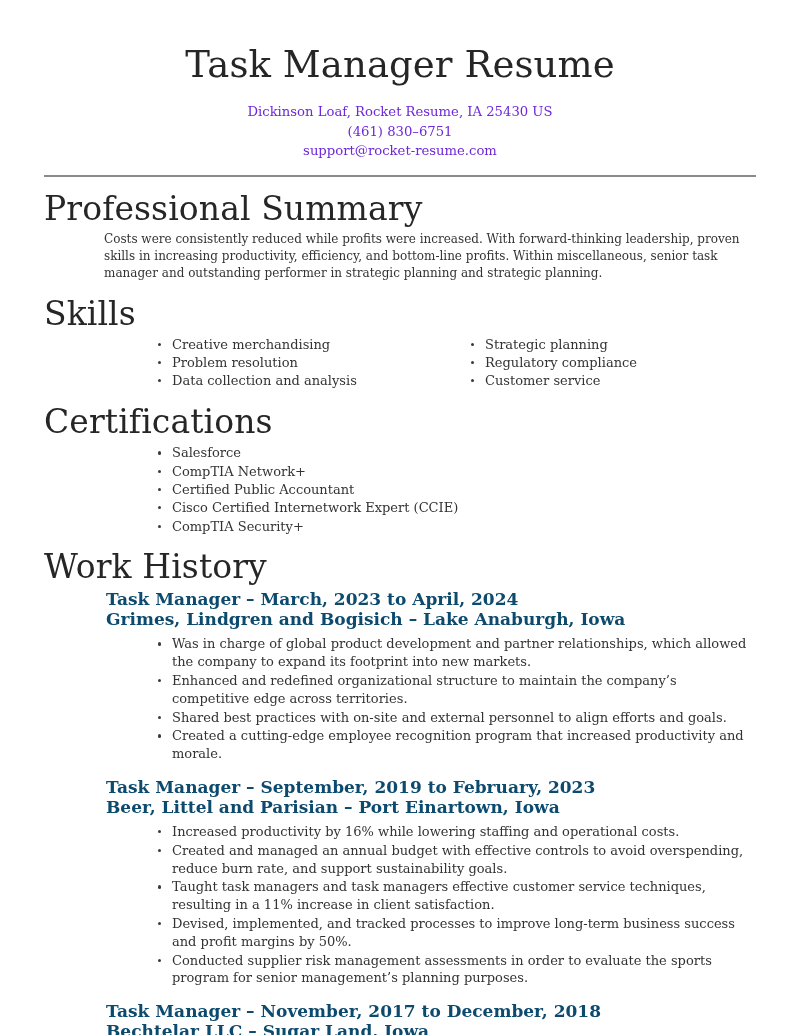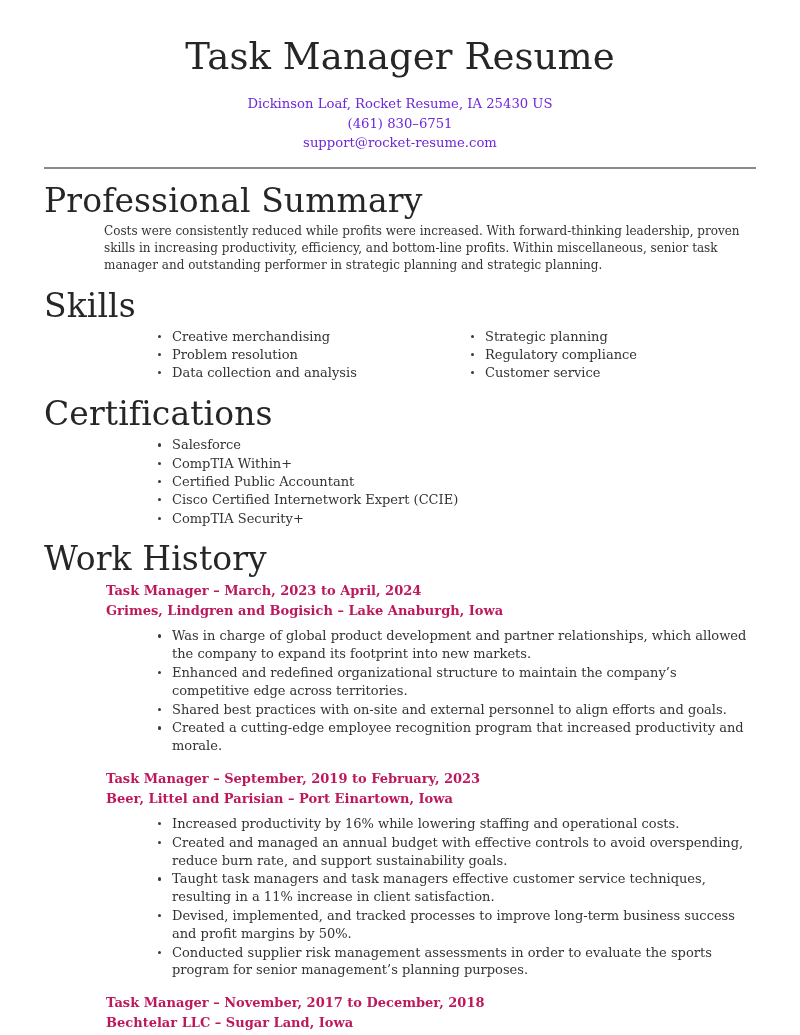--- a/index.html
+++ b/index.html
@@ -12,21 +12,21 @@
     height: 1035px;
     overflow: hidden;
     font-family: "DejaVu Serif", "Liberation Serif", serif;
     color: #2f2f2f;
     -webkit-font-smoothing: antialiased;
   }
   .page {
     width: 800px;
     height: 1035px;
     box-sizing: border-box;
-    padding: 0 44px;
+    padding: 8px 44px;
     position: relative;
     overflow: hidden;
   }
 
   
   .resume-header {
     text-align: center;
     padding-top: 34px;
   }
   .resume-title {
@@ -122,24 +122,24 @@
 
   
   .jobs {
     padding-left: 62px;
   }
   .job {
     margin-bottom: 14px;
   }
   .job:last-child { margin-bottom: 0; }
   .job-line {
-    font-size: 13px;
+    font-size: 17px;
     line-height: 20px;
     font-weight: 700;
-    color: #be185d;
+    color: #0c4a6e;
   }
   .job-bullets {
     padding-left: 44px;
     margin-top: 6px;
   }
   .job-bullets ul.bullets > li {
     line-height: 17.8px;
     margin-bottom: 1px;
     padding-right: 4px;
   }
@@ -182,21 +182,21 @@
         </ul>
       </div>
     </div>
   </div>
 
   <div class="section">
     <h2 class="section-title">Certifications</h2>
     <div class="certs-list">
       <ul class="bullets">
         <li>Salesforce</li>
-        <li>CompTIA Within+</li>
+        <li>CompTIA Network+</li>
         <li>Certified Public Accountant</li>
         <li>Cisco Certified Internetwork Expert (CCIE)</li>
         <li>CompTIA Security+</li>
       </ul>
     </div>
   </div>
 
   <div class="section">
     <h2 class="section-title">Work History</h2>
     <div class="jobs">

